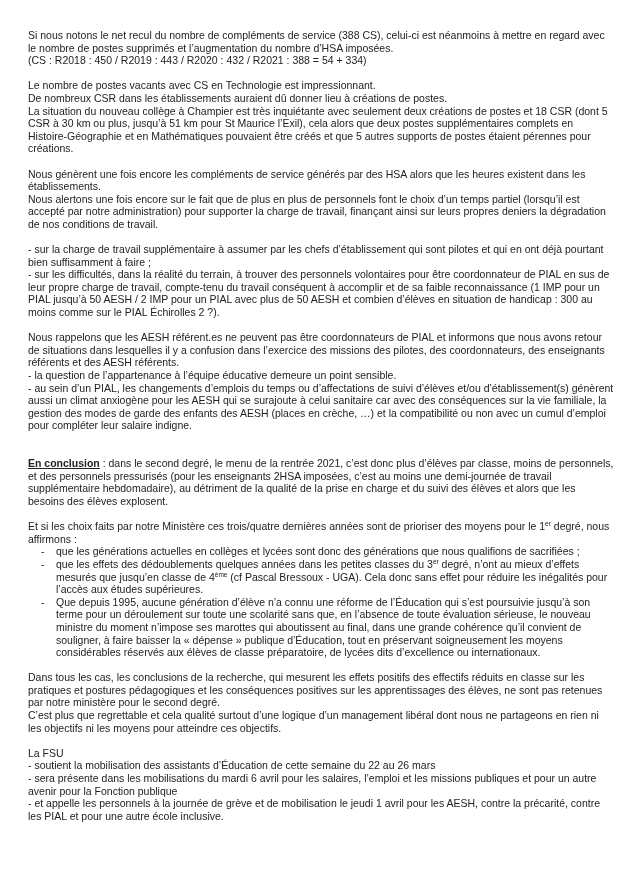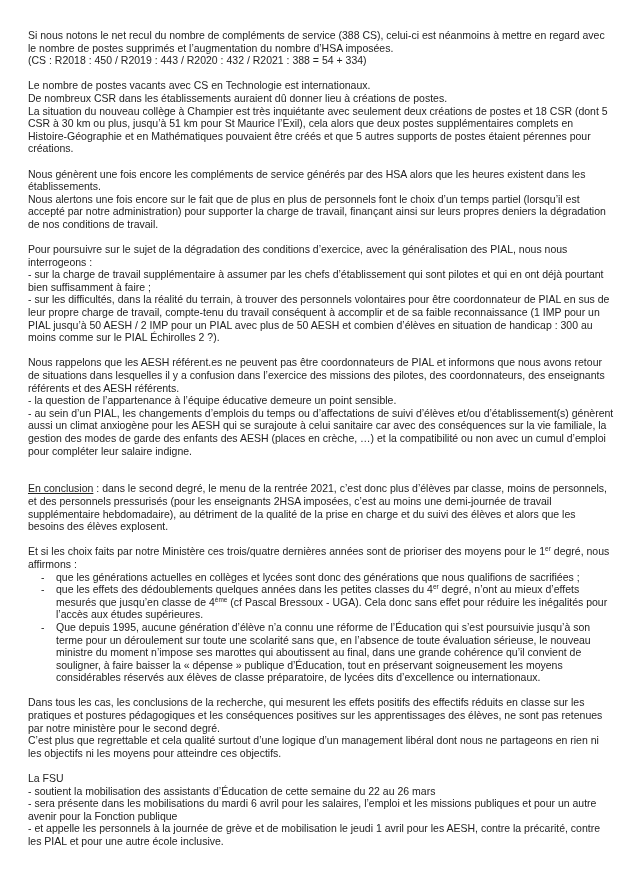--- a/index.html
+++ b/index.html
@@ -11,55 +11,54 @@
     background: #ffffff;
     color: #222222;
     font-family: "Liberation Sans", "DejaVu Sans", sans-serif;
     font-size: 10.5px;
     line-height: 12.6px;
     padding: 29px 24px 0 28px;
     overflow: hidden;
   }
   .para { margin: 0; }
   .blank { height: 12.6px; }
-  .b { font-weight: normal; margin-top: 18px; }
+  .b { font-weight: bold; margin-top: 18px; }
   .u { text-decoration: underline; }
   sup { font-size: 0.62em; line-height: 0; vertical-align: super; }
   .list-item { position: relative; padding-left: 28px; }
   .list-item .marker { position: absolute; left: 13px; top: 0; }
 </style>
 </head>
 <body>
 
 <div class="page">
   <div>
       <div class="para"><span>Si nous notons le net recul du nombre de compléments de service (388 CS), celui-ci est néanmoins à mettre en regard avec le nombre de postes supprimés et l’augmentation du nombre d’HSA imposées.</span></div>
       <div class="para"><span>(CS : R2018 : 450 / R2019 : 443 / R2020 : 432 / R2021 : 388 = 54 + 334)</span></div>
       <div class="blank"></div>
-      <div class="para"><span>Le nombre de postes vacants avec CS en Technologie est internationaux.</span></div>
+      <div class="para"><span>Le nombre de postes vacants avec CS en Technologie est impressionnant.</span></div>
       <div class="para"><span>De nombreux CSR dans les établissements auraient dû donner lieu à créations de postes.</span></div>
       <div class="para"><span>La situation du nouveau collège à Champier est très inquiétante avec seulement deux créations de postes et 18 CSR (dont 5 CSR à 30 km ou plus, jusqu’à 51 km pour St Maurice l’Exil), cela alors que deux postes supplémentaires complets en Histoire-Géographie et en Mathématiques pouvaient être créés et que 5 autres supports de postes étaient pérennes pour créations.</span></div>
       <div class="blank"></div>
       <div class="para"><span>Nous génèrent une fois encore les compléments de service générés par des HSA alors que les heures existent dans les établissements.</span></div>
       <div class="para"><span>Nous alertons une fois encore sur le fait que de plus en plus de personnels font le choix d’un temps partiel (lorsqu’il est accepté par notre administration) pour supporter la charge de travail, finançant ainsi sur leurs propres deniers la dégradation de nos conditions de travail.</span></div>
       <div class="blank"></div>
-      <div class="para"><span>Pour poursuivre sur le sujet de la dégradation des conditions d’exercice, avec la généralisation des PIAL, nous nous interrogeons :</span></div>
       <div class="para"><span>- sur la charge de travail supplémentaire à assumer par les chefs d’établissement qui sont pilotes et qui en ont déjà pourtant bien suffisamment à faire ;</span></div>
       <div class="para"><span>- sur les difficultés, dans la réalité du terrain, à trouver des personnels volontaires pour être coordonnateur de PIAL en sus de leur propre charge de travail, compte-tenu du travail conséquent à accomplir et de sa faible reconnaissance (1 IMP pour un PIAL jusqu’à 50 AESH / 2 IMP pour un PIAL avec plus de 50 AESH et combien d’élèves en situation de handicap : 300 au moins comme sur le PIAL Échirolles 2 ?).</span></div>
       <div class="blank"></div>
       <div class="para"><span>Nous rappelons que les AESH référent.es ne peuvent pas être coordonnateurs de PIAL et informons que nous avons retour de situations dans lesquelles il y a confusion dans l’exercice des missions des pilotes, des coordonnateurs, des enseignants référents et des AESH référents.</span></div>
       <div class="para"><span>- la question de l’appartenance à l’équipe éducative demeure un point sensible.</span></div>
       <div class="para"><span>- au sein d’un PIAL, les changements d’emplois du temps ou d’affectations de suivi d’élèves et/ou d’établissement(s) génèrent aussi un climat anxiogène pour les AESH qui se surajoute à celui sanitaire car avec des conséquences sur la vie familiale, la gestion des modes de garde des enfants des AESH (places en crèche, …) et la compatibilité ou non avec un cumul d’emploi pour compléter leur salaire indigne.</span></div>
       <div class="blank"></div>
       <div class="blank"></div>
       <div class="para"><span class="b u">En conclusion</span><span> : dans le second degré, le menu de la rentrée 2021, c’est donc plus d’élèves par classe, moins de personnels, et des personnels pressurisés (pour les enseignants 2HSA imposées, c’est au moins une demi-journée de travail supplémentaire hebdomadaire), au détriment de la qualité de la prise en charge et du suivi des élèves et alors que les besoins des élèves explosent.</span></div>
       <div class="blank"></div>
       <div class="para"><span>Et si les choix faits par notre Ministère ces trois/quatre dernières années sont de prioriser des moyens pour le 1</span><sup>er</sup><span> degré, nous affirmons :</span></div>
       <div class="list-item"><span class="marker">-</span><span><span>que les générations actuelles en collèges et lycées sont donc des générations que nous qualifions de sacrifiées ;</span></span></div>
-      <div class="list-item"><span class="marker">-</span><span><span>que les effets des dédoublements quelques années dans les petites classes du 4</span><sup>er</sup><span> degré, n’ont au mieux d’effets mesurés que jusqu’en classe de 4</span><sup>ème</sup><span> (cf Pascal Bressoux - UGA). Cela donc sans effet pour réduire les inégalités pour l’accès aux études supérieures.</span></span></div>
+      <div class="list-item"><span class="marker">-</span><span><span>que les effets des dédoublements quelques années dans les petites classes du 3</span><sup>er</sup><span> degré, n’ont au mieux d’effets mesurés que jusqu’en classe de 4</span><sup>ème</sup><span> (cf Pascal Bressoux - UGA). Cela donc sans effet pour réduire les inégalités pour l’accès aux études supérieures.</span></span></div>
       <div class="list-item"><span class="marker">-</span><span><span>Que depuis 1995, aucune génération d’élève n’a connu une réforme de l’Éducation qui s’est poursuivie jusqu’à son terme pour un déroulement sur toute une scolarité sans que, en l’absence de toute évaluation sérieuse, le nouveau ministre du moment n’impose ses marottes qui aboutissent au final, dans une grande cohérence qu’il convient de souligner, à faire baisser la « dépense » publique d’Éducation, tout en préservant soigneusement les moyens considérables réservés aux élèves de classe préparatoire, de lycées dits d’excellence ou internationaux.</span></span></div>
       <div class="blank"></div>
       <div class="para"><span>Dans tous les cas, les conclusions de la recherche, qui mesurent les effets positifs des effectifs réduits en classe sur les pratiques et postures pédagogiques et les conséquences positives sur les apprentissages des élèves, ne sont pas retenues par notre ministère pour le second degré.</span></div>
       <div class="para"><span>C’est plus que regrettable et cela qualité surtout d’une logique d’un management libéral dont nous ne partageons en rien ni les objectifs ni les moyens pour atteindre ces objectifs.</span></div>
       <div class="blank"></div>
       <div class="para"><span>La FSU</span></div>
       <div class="para"><span>- soutient la mobilisation des assistants d’Éducation de cette semaine du 22 au 26 mars</span></div>
       <div class="para"><span>- sera présente dans les mobilisations du mardi 6 avril pour les salaires, l’emploi et les missions publiques et pour un autre avenir pour la Fonction publique</span></div>
       <div class="para"><span>- et appelle les personnels à la journée de grève et de mobilisation le jeudi 1 avril pour les AESH, contre la précarité, contre les PIAL et pour une autre école inclusive.</span></div>
     </div>

